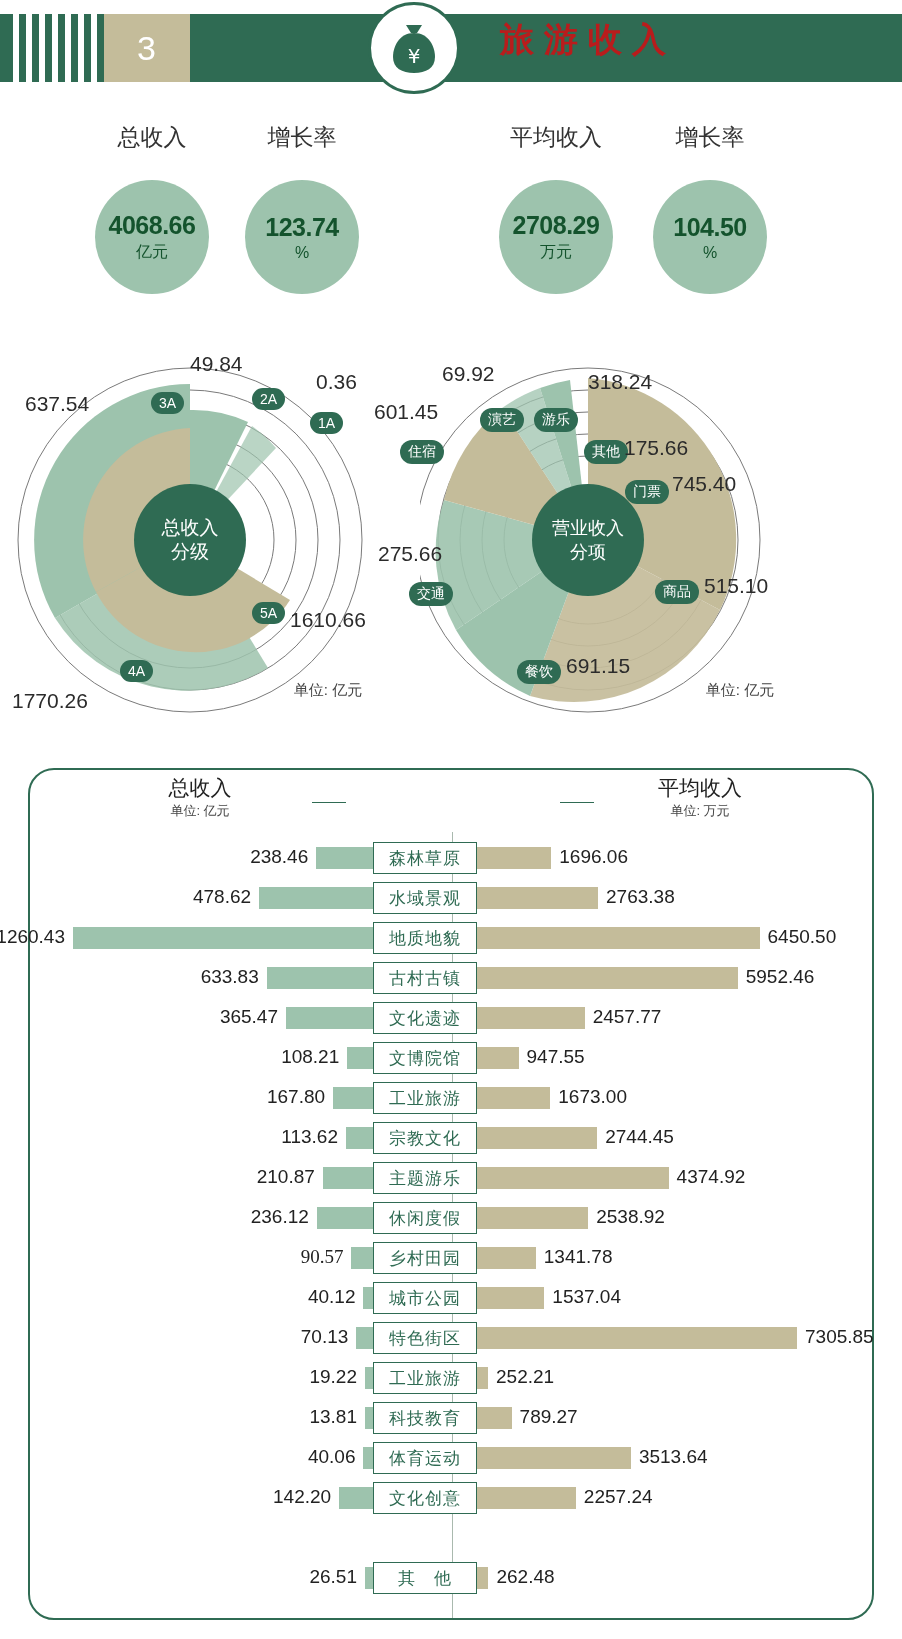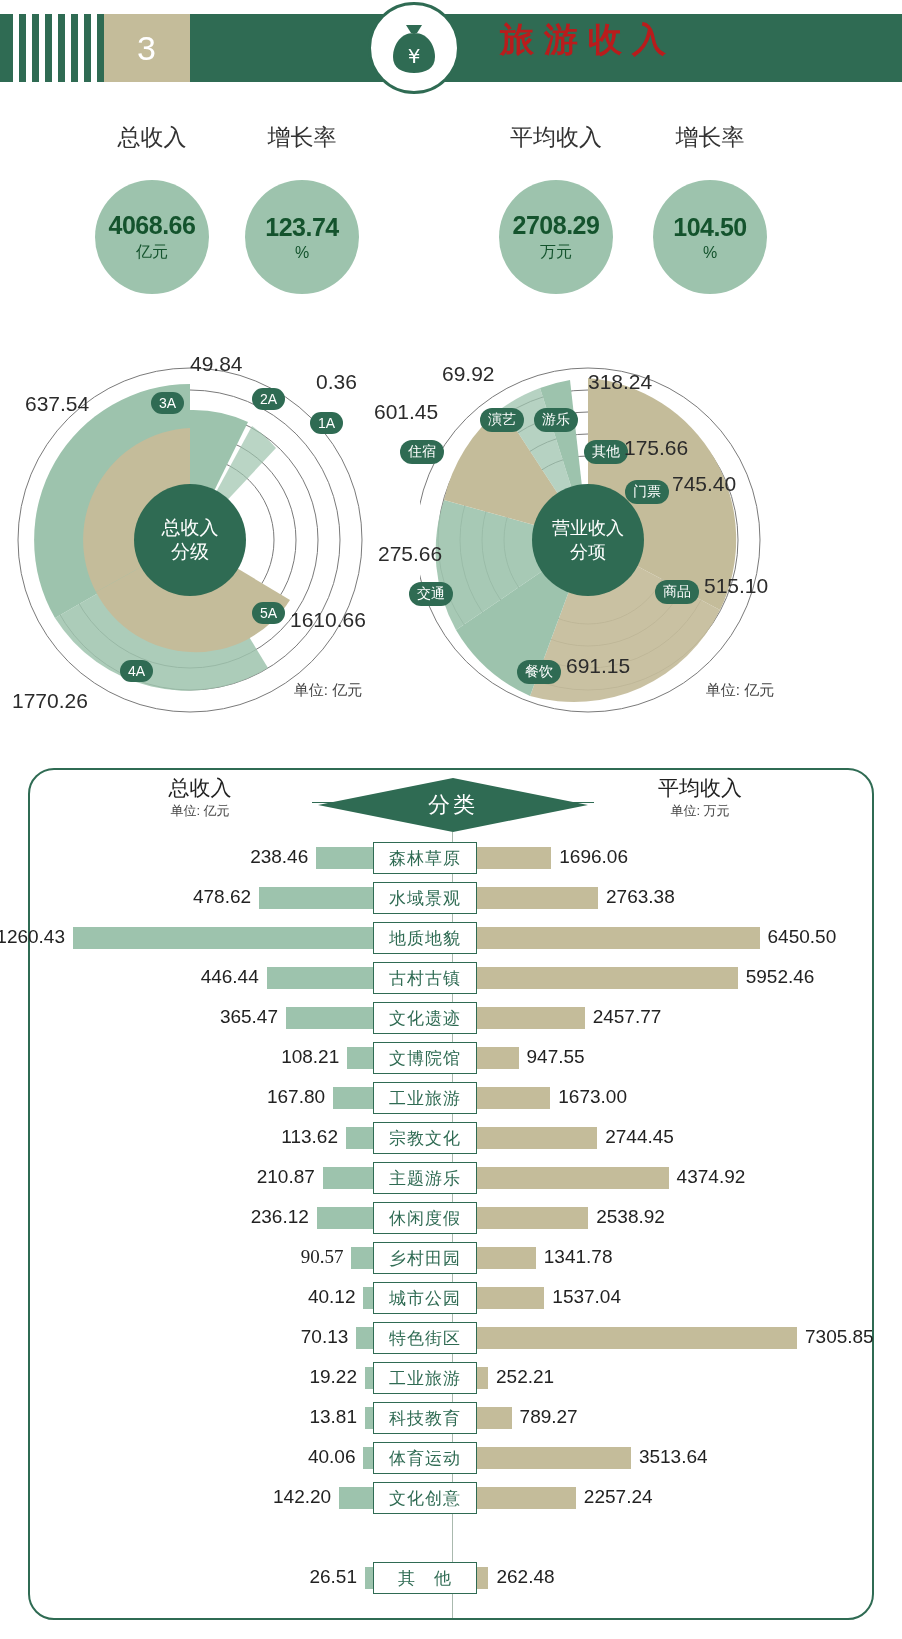--- a/index.html
+++ b/index.html
@@ -253,21 +253,20 @@
     <div class="rlabel" style="left:374px; top:70px;">601.45</div>
 
     <div class="radial-unit" style="left:680px; top:350px; width:120px;">单位: 亿元</div>
   </div>
 
   <div class="bars">
     <div class="bars-head">
       <div class="col-title" style="left:60px; top:4px;">总收入</div>
       <div class="col-unit" style="left:60px; top:32px;">单位: 亿元</div>
       <div class="hline" style="left:282px; top:32px; width:34px;"></div>
-      <div class="diamond">分类</div>
       <div class="hline" style="left:530px; top:32px; width:34px;"></div>
       <div class="col-title" style="left:560px; top:4px;">平均收入</div>
       <div class="col-unit" style="left:560px; top:32px;">单位: 万元</div>
     </div>
     <div class="center-line"></div>
 
     <div id="rows">
         <div class="row" style="top: 68px; padding-left: 8px;">
           <div class="bar-l" style="left: 286.243px; width: 56.7568px; background: rgb(157, 195, 173);"></div>
           <div class="val-l" style="right: 567.757px;">238.46</div>
@@ -284,21 +283,21 @@
         </div>
         <div class="row" style="top: 148px;">
           <div class="bar-l" style="left: 43px; width: 300px; background: rgb(157, 195, 173);"></div>
           <div class="val-l" style="right: 811px;">1260.43</div>
           <div class="cat">地质地貌</div>
           <div class="bar-r" style="left: 447px; width: 282.535px; background: rgb(196, 188, 154);"></div>
           <div class="val-r" style="left: 737.535px;">6450.50</div>
         </div>
         <div class="row" style="top: 188px;">
           <div class="bar-l" style="left: 236.741px; width: 106.259px; background: rgb(157, 195, 173);"></div>
-          <div class="val-l" style="right: 617.259px;">446.44</div>
+          <div class="val-l" style="right: 617.259px;">633.83</div>
           <div class="cat">古村古镇</div>
           <div class="bar-r" style="left: 447px; width: 260.721px; background: rgb(196, 188, 154);"></div>
           <div class="val-r" style="left: 715.721px;">5952.46</div>
         </div>
         <div class="row" style="top: 228px;">
           <div class="bar-l" style="left: 256.013px; width: 86.987px; background: rgb(157, 195, 173);"></div>
           <div class="val-l" style="right: 597.987px;">365.47</div>
           <div class="cat">文化遗迹</div>
           <div class="bar-r" style="left: 447px; width: 107.652px; background: rgb(196, 188, 154);"></div>
           <div class="val-r" style="left: 562.652px;">2457.77</div>

